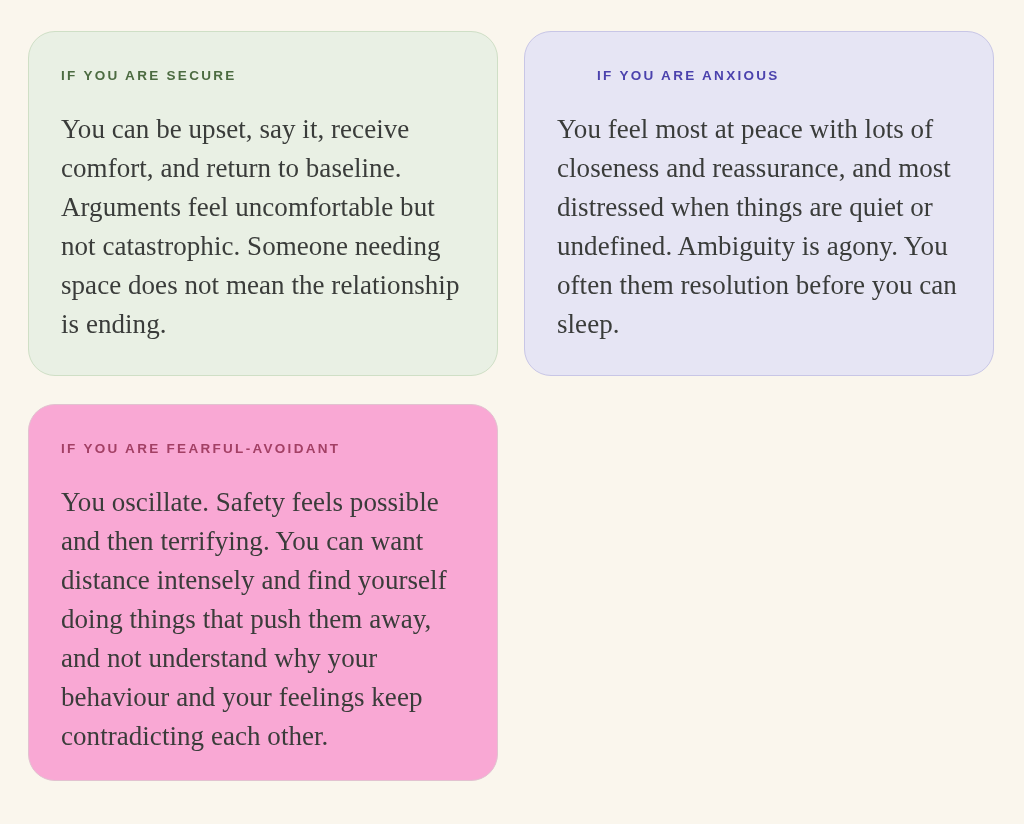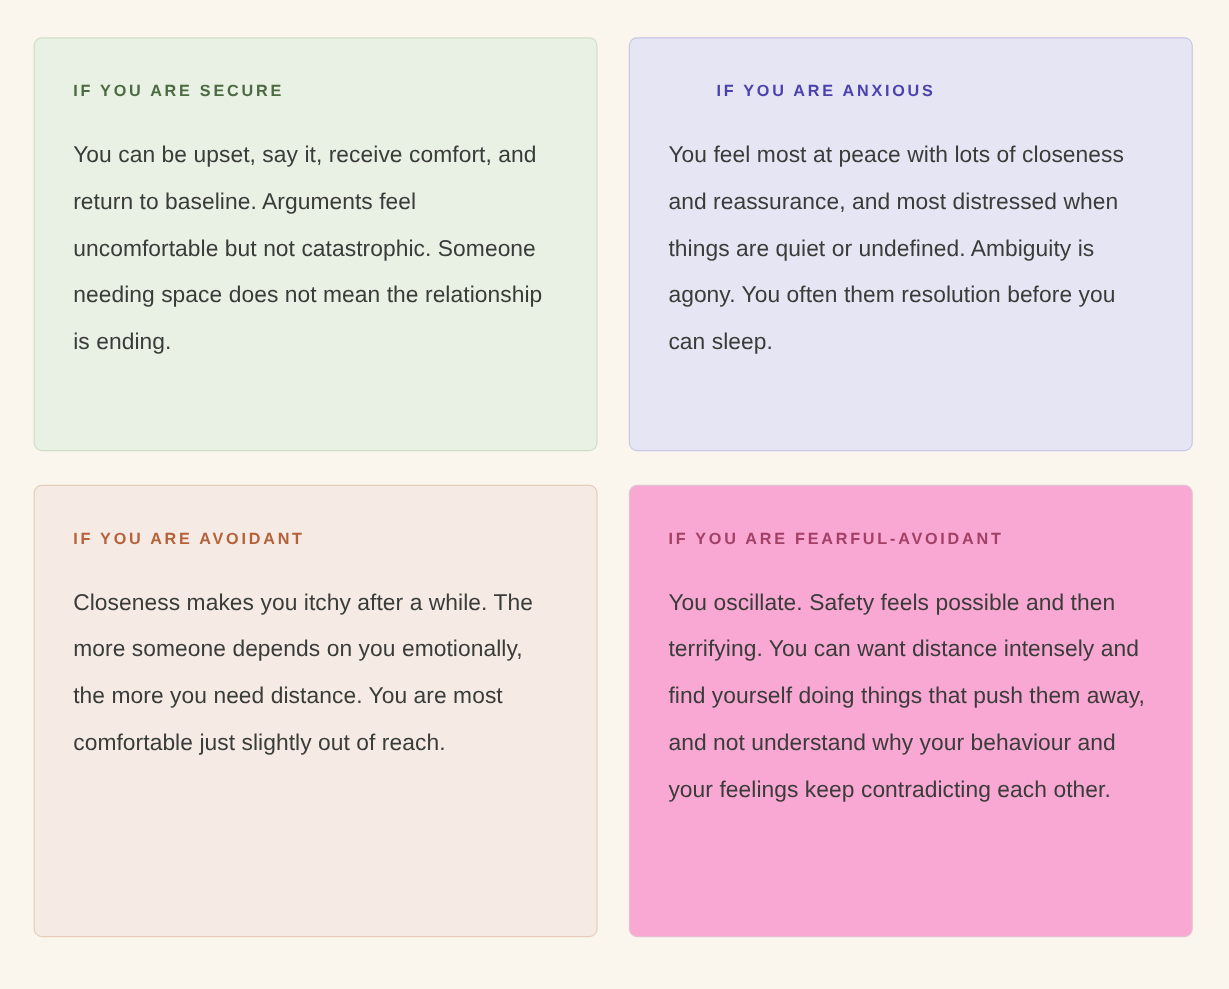--- a/index.html
+++ b/index.html
@@ -20,41 +20,42 @@
     padding: 31px 28px 44px 28px;
     display: grid;
     grid-template-columns: 470px 470px;
     grid-template-rows: 345px 377px;
     column-gap: 26px;
     row-gap: 28px;
     align-content: start;
   }
   .card {
     box-sizing: border-box;
-    border-radius: 7px;
+    border-radius: 27px;
     border: 1px solid rgba(0,0,0,0.10);
     padding: 36px 34px 30px 32px;
     overflow: hidden;
   }
   .card-label {
     font-size: 13.5px;
     font-weight: 600;
     letter-spacing: 2.3px;
     text-transform: uppercase;
     margin: 0 0 26px 0;
     line-height: 1.2;
     white-space: nowrap;
   }
   .card-body {
-    font-size: 19px;
+    font-size: 27px;
     line-height: 39px;
     color: #3a3c3a;
     margin: 0;
     letter-spacing: 0.05px;
     max-width: 405px;
+    font-family: Liberation Serif, serif;
   }
 
   
   .card-secure {
     background: #e9f0e4;
     border-color: #cfdfc6;
   }
   .card-secure .card-label { color: #4c6b41; }
 
   
@@ -89,23 +90,19 @@
   <section class="card card-secure">
     <h2 class="card-label">IF YOU ARE SECURE</h2>
     <p class="card-body">You can be upset, say it, receive comfort, and return to baseline. Arguments feel uncomfortable but not catastrophic. Someone needing space does not mean the relationship is ending.</p>
   </section>
 
   <section class="card card-anxious">
     <h2 class="card-label">IF YOU ARE ANXIOUS</h2>
     <p class="card-body">You feel most at peace with lots of closeness and reassurance, and most distressed when things are quiet or undefined. Ambiguity is agony. You often them resolution before you can sleep.</p>
   </section>
 
-  <section class="card card-avoidant">
-    <h2 class="card-label">IF YOU ARE AVOIDANT</h2>
-    <p class="card-body">Closeness makes you itchy after a while. The more someone depends on you emotionally, the more you need distance. You are most comfortable just slightly out of reach.</p>
-  </section>
 
   <section class="card card-fearful">
     <h2 class="card-label">IF YOU ARE FEARFUL-AVOIDANT</h2>
     <p class="card-body">You oscillate. Safety feels possible and then terrifying. You can want distance intensely and find yourself doing things that push them away, and not understand why your behaviour and your feelings keep contradicting each other.</p>
   </section>
 
 </div>
 
 </body></html>

